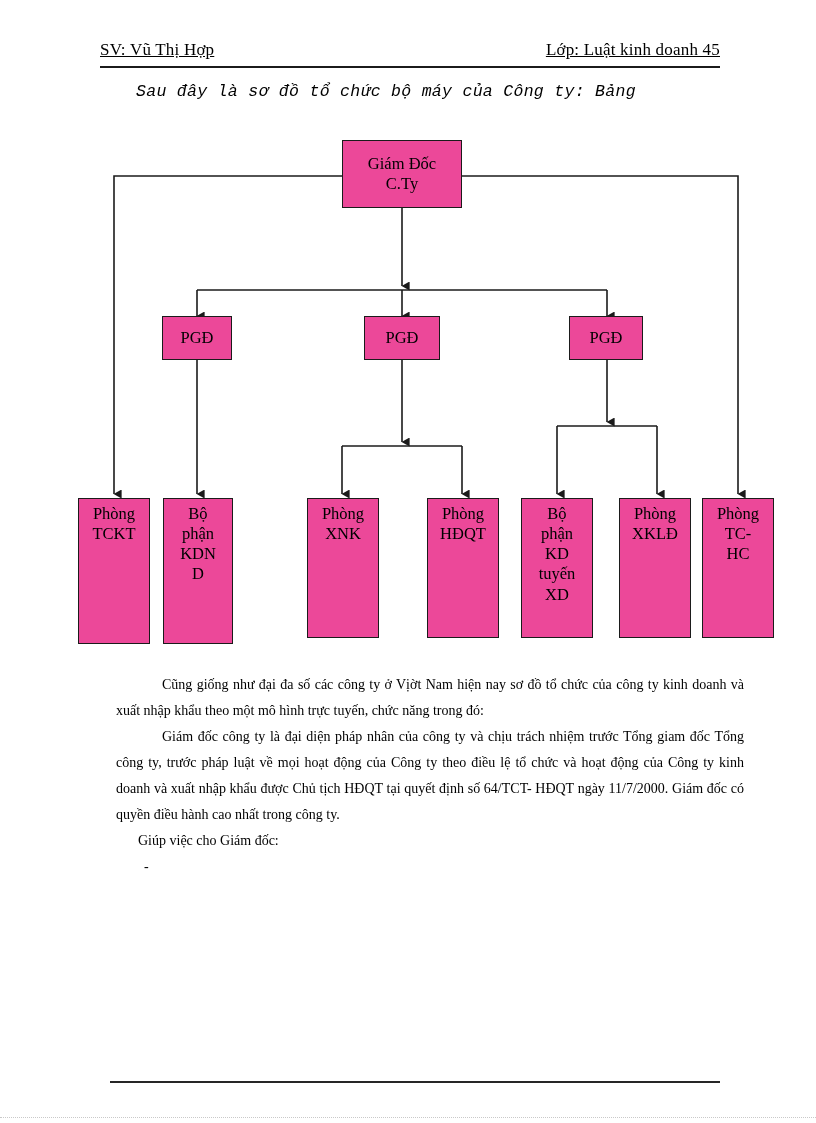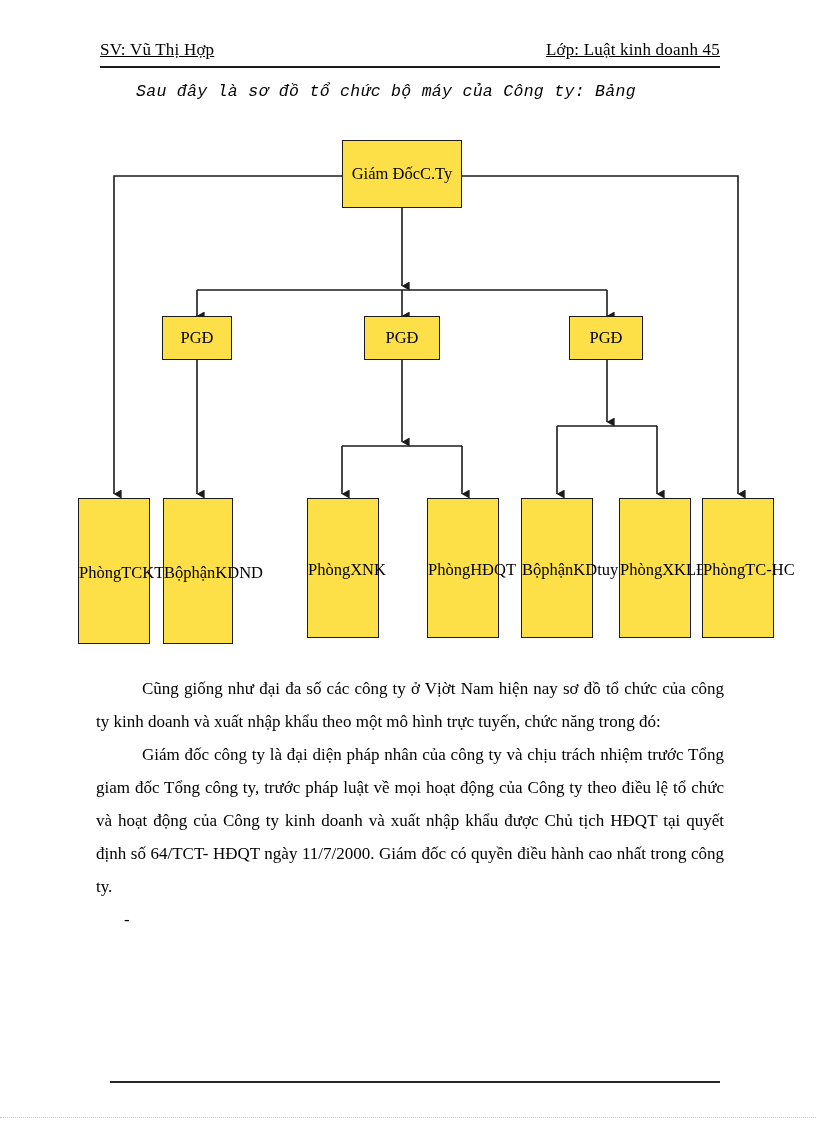--- a/index.html
+++ b/index.html
@@ -61,40 +61,40 @@
     width: 816px;
     height: 540px;
   }
   #org-chart svg { display: block; }
 
   .node-box {
     position: absolute;
     border: 1.6px solid #1b1b1b;
     box-sizing: border-box;
     display: flex;
-    flex-direction: row;
+    flex-direction: column;
     align-items: center;
     justify-content: flex-start;
     text-align: center;
     line-height: 1.22;
     font-size: 16.5px;
-    background: #fde047;
+    background: #ec4899;
     padding-top: 5px;
   }
   .node-box.centered { justify-content: center; padding-top: 0; }
   .node-box span { display: block; white-space: nowrap; }
 
   
   #body-text {
     position: absolute;
-    left: 96px;
+    left: 116px;
     top: 672px;
     width: 628px;
-    font-size: 17px;
-    line-height: 33px;
+    font-size: 14px;
+    line-height: 26px;
   }
   #body-text p {
     margin: 0;
     text-align: justify;
     text-indent: 46px;
   }
   #body-text p.no-indent { text-indent: 22px; }
   #body-text p.last-line { text-align: left; }
   #body-text ul {
     margin: 0;
@@ -228,20 +228,21 @@
   <div class="node-box" style="left:702px; top:380px; width:72px; height:140px;">
     <span>Phòng</span>
     <span>TC-</span>
     <span>HC</span>
   </div>
 </div>
 
 <div id="body-text">
   <p>Cũng giống như đại đa số các công ty ở Vịờt Nam hiện nay sơ đồ tổ chức của công ty kinh doanh và xuất nhập khẩu theo một mô hình trực tuyến, chức năng trong đó:</p>
   <p>Giám đốc công ty là đại diện pháp nhân của công ty và chịu trách nhiệm trước Tổng giam đốc Tổng công ty, trước pháp luật về mọi hoạt động của Công ty theo điều lệ tổ chức và hoạt động của Công ty kinh doanh và xuất nhập khẩu được Chủ tịch HĐQT tại quyết định số 64/TCT- HĐQT ngày 11/7/2000. Giám đốc có quyền điều hành cao nhất trong công ty.</p>
+  <p class="no-indent last-line">Giúp việc cho Giám đốc:</p>
   <ul>
     <li>
       <span class="dash">-</span>
     </li>
   </ul>
 </div>
 
 <div id="footer-rule"></div>
 <div id="page-edge-rule"></div>
 

